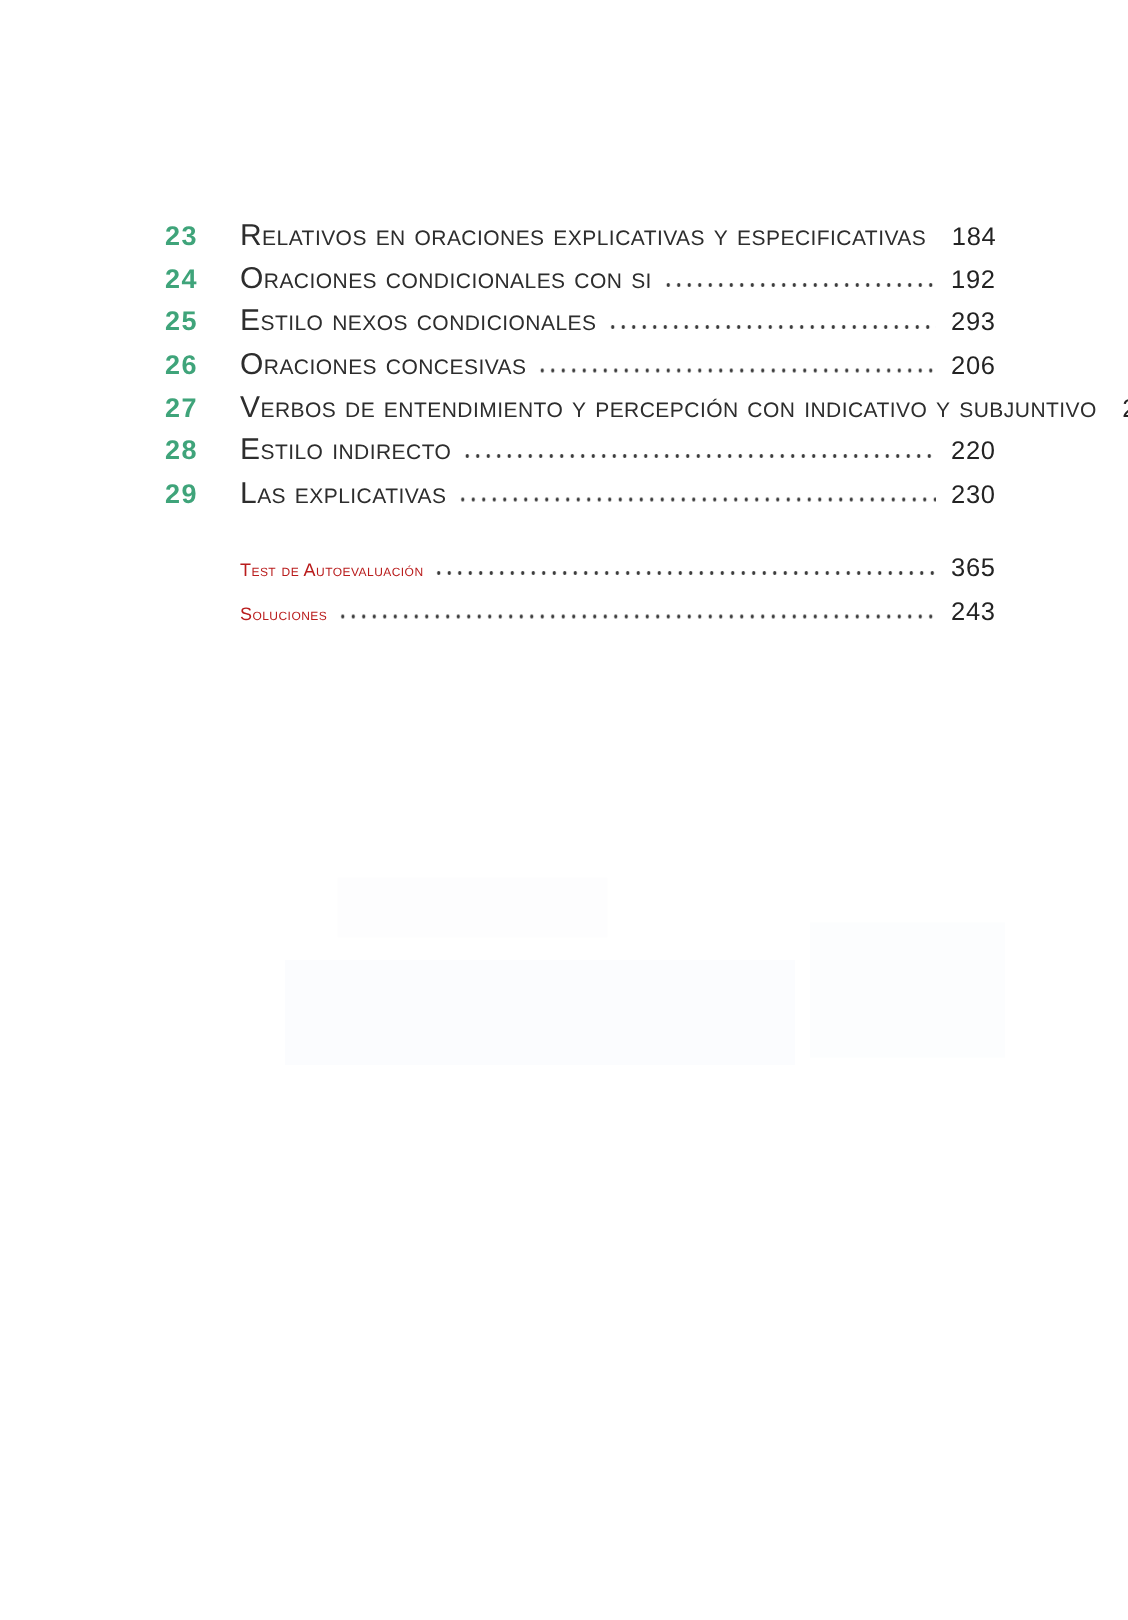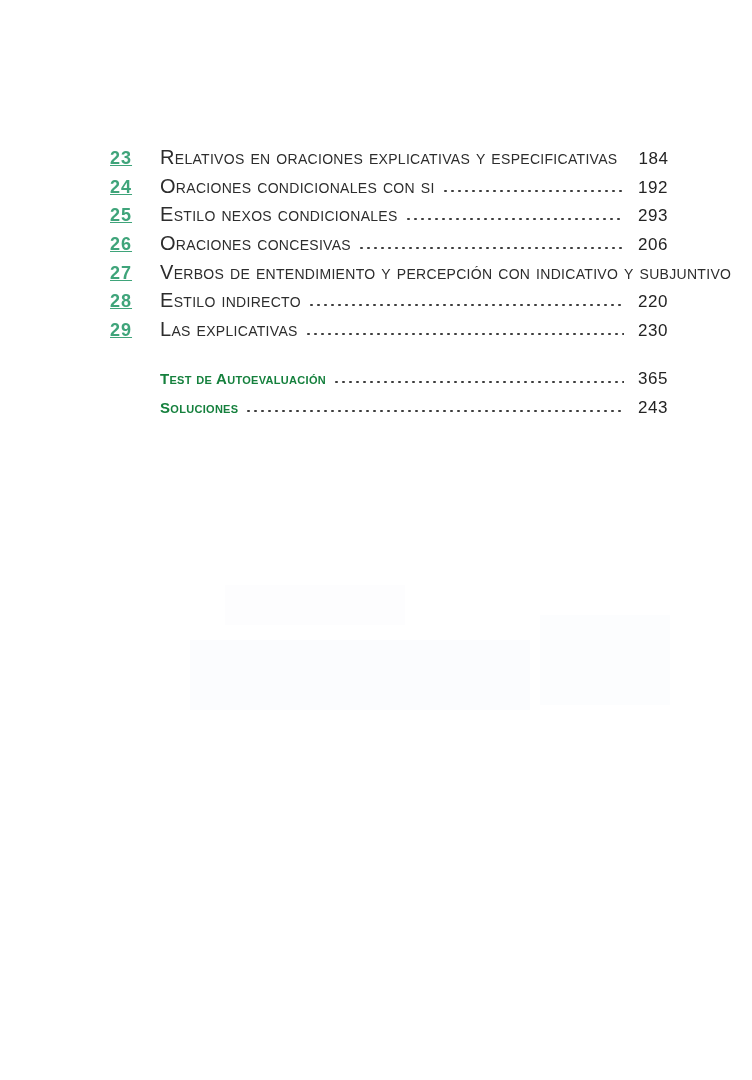--- a/index.html
+++ b/index.html
@@ -34,52 +34,51 @@
     display: flex;
     align-items: baseline;
     height: 28.7px;
   }
   .num {
     flex: 0 0 50px;
     font-size: 18px;
     font-weight: bold;
     color: #3fa47a;
     letter-spacing: 1px;
-    text-decoration: underline;
   }
   .title {
     font-variant: small-caps;
     font-size: 20px;
     letter-spacing: 0.3px;
     color: #2d2d2d;
     white-space: nowrap;
   }
   .leader {
     flex: 1 1 auto;
     height: 4px;
     margin: 0 10px 0 7px;
     background-image: radial-gradient(circle at 50% 50%, #3c3c3c 1.05px, rgba(0,0,0,0) 1.35px);
     background-size: 7px 4px;
     background-repeat: repeat-x;
     background-position: left bottom;
   }
   .pnum {
     flex: 0 0 38px;
-    text-align: center;
+    text-align: left;
     font-size: 17px;
     color: #232323;
     letter-spacing: 0.5px;
   }
   .extras {
     margin-top: 22px;
   }
   .extra .title {
-    font-weight: 700;
-    font-size: 15px;
-    color: #15803d;
+    font-weight: 400;
+    font-size: 12px;
+    color: #b91c1c;
   }
 </style>
 </head>
 <body>
 
 <div class="page">
 
   <div class="artifact a1"></div>
   <div class="artifact a2"></div>
   <div class="artifact a3"></div>

